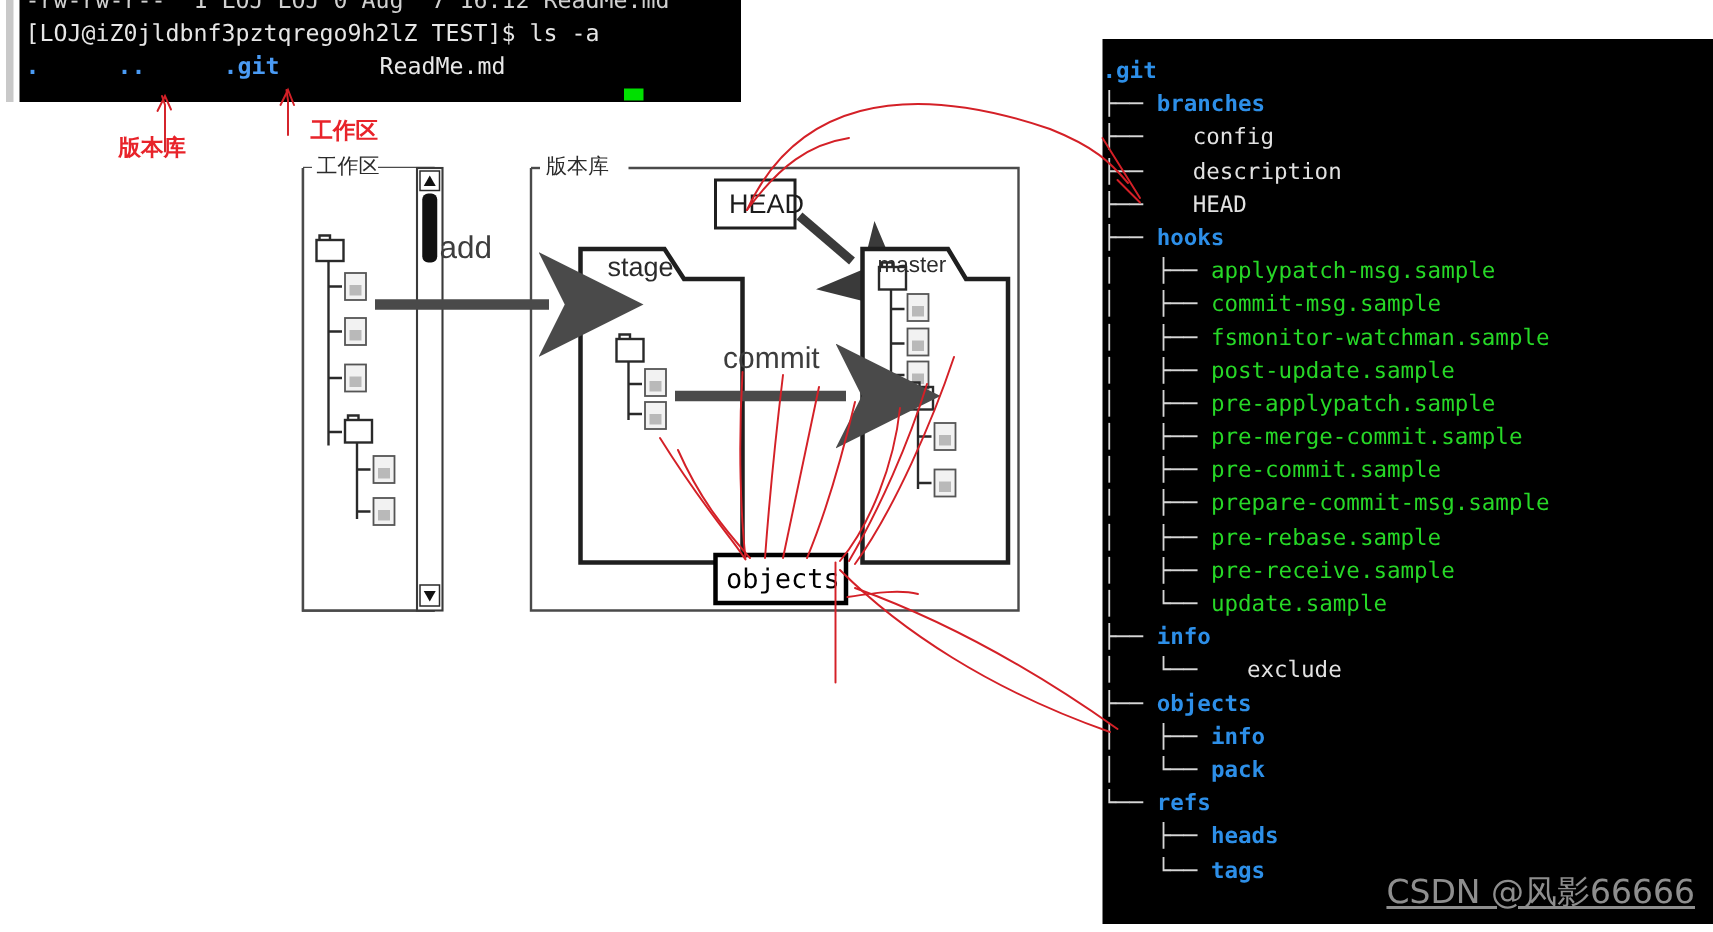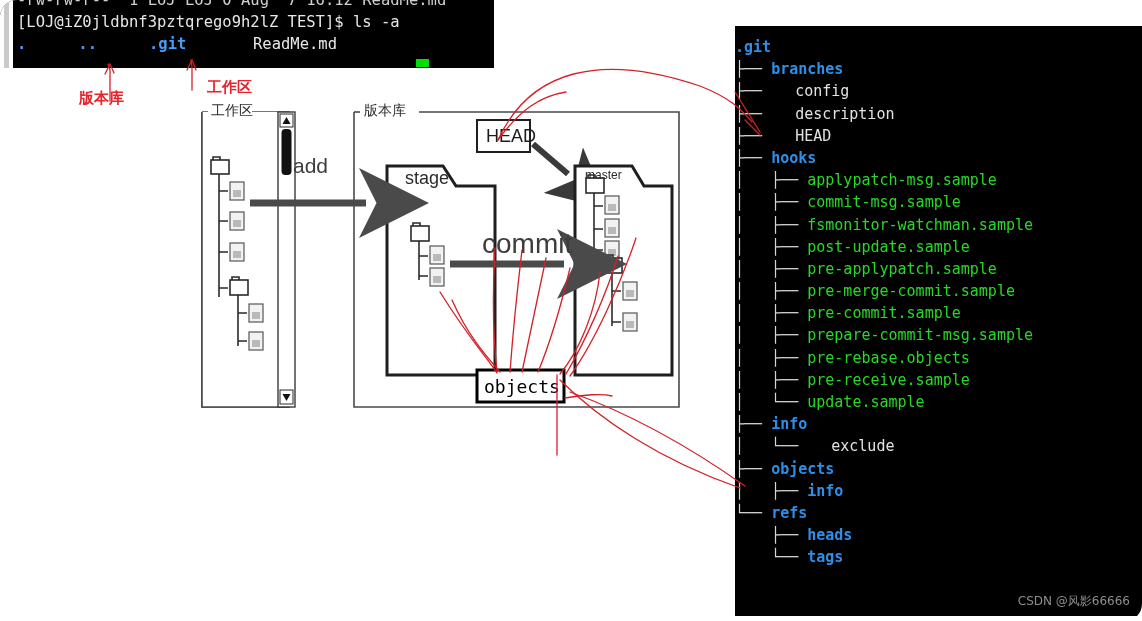--- a/index.html
+++ b/index.html
@@ -7,21 +7,20 @@
     padding: 0;
     background: #ffffff;
     font-family: "Liberation Sans", sans-serif;
   }
   #root {
     position: relative;
     width: 1142px;
     height: 621px;
     background: #ffffff;
     overflow: hidden;
-    border-radius: 17px;
   }
 
   
   #terminal {
     position: absolute;
     left: 0;
     top: 0;
     width: 494px;
     height: 68px;
     background: #000000;
@@ -133,22 +132,23 @@
   .tname { }
   .c-dir  { color: #2d8fe8; font-weight: bold; }
   .c-file { color: #e2e2e2; margin-left: 24px; }
   .c-exec { color: #27d827; font-weight: normal; }
   #watermark {
     position: absolute;
     right: 12px;
     bottom: 6px;
     color: #8e8e8e;
     font-family: "DejaVu Sans", sans-serif;
-    font-size: 12px;
+    font-size: 22px;
     white-space: nowrap;
+    text-decoration: underline;
   }
 
   
   #red-overlay {
     position: absolute;
     left: 0; top: 0;
     width: 1142px; height: 621px;
     pointer-events: none;
   }
 </style>
@@ -276,24 +276,24 @@
 
       <path d="M 260 166 L 374 166" stroke="#4a4a4a" stroke-width="7" fill="none" marker-end="url(#fatArrow)"></path>
 
       <rect x="287" y="272" width="87" height="32" fill="#ffffff" stroke="#000000" stroke-width="3"></rect>
     </svg>
 
     
     <div class="dlabel" style="left:21px; top:4px; font-size:14px; font-family:'DejaVu Sans',sans-serif;">工作区</div>
     <div class="dlabel" style="left:174px; top:4px; font-size:14px; font-family:'DejaVu Sans',sans-serif;">版本库</div>
     <div class="dlabel" style="left:103px; top:56px; font-size:21px; color:#3d3d3d;">add</div>
-    <div class="dlabel" style="left:292px; top:130px; font-size:28px; color:#3d3d3d;">commit</div>
+    <div class="dlabel" style="left:292px; top:130px; font-size:20px; color:#3d3d3d;">commit</div>
     <div class="dlabel" style="left:296px; top:28px; font-size:18px; color:#1c1c1c;">HEAD</div>
     <div class="dlabel" style="left:215px; top:70px; font-size:18px; color:#2b2b2b;">stage</div>
-    <div class="dlabel" style="left:395px; top:70px; font-size:12px; color:#2b2b2b;">master</div>
+    <div class="dlabel" style="left:395px; top:70px; font-size:15px; color:#2b2b2b;">master</div>
     <div class="dlabel" style="left:294px; top:278px; font-size:18px; color:#000; font-family:'DejaVu Sans Mono',monospace;">objects</div>
   </div>
 
   <div id="tree-panel">
     <div id="tree-cut-line">
       
     </div>
     <div id="tree-list">
         <div class="tree-row"><span class="tree-pre"></span><span class="tname c-dir">.git</span></div>
         <div class="tree-row"><span class="tree-pre">├── </span><span class="tname c-dir">branches</span></div>
@@ -302,27 +302,28 @@
         <div class="tree-row"><span class="tree-pre">├── </span><span class="tname c-file">HEAD</span></div>
         <div class="tree-row"><span class="tree-pre">├── </span><span class="tname c-dir">hooks</span></div>
         <div class="tree-row"><span class="tree-pre">│   ├── </span><span class="tname c-exec">applypatch-msg.sample</span></div>
         <div class="tree-row"><span class="tree-pre">│   ├── </span><span class="tname c-exec">commit-msg.sample</span></div>
         <div class="tree-row"><span class="tree-pre">│   ├── </span><span class="tname c-exec">fsmonitor-watchman.sample</span></div>
         <div class="tree-row"><span class="tree-pre">│   ├── </span><span class="tname c-exec">post-update.sample</span></div>
         <div class="tree-row"><span class="tree-pre">│   ├── </span><span class="tname c-exec">pre-applypatch.sample</span></div>
         <div class="tree-row"><span class="tree-pre">│   ├── </span><span class="tname c-exec">pre-merge-commit.sample</span></div>
         <div class="tree-row"><span class="tree-pre">│   ├── </span><span class="tname c-exec">pre-commit.sample</span></div>
         <div class="tree-row"><span class="tree-pre">│   ├── </span><span class="tname c-exec">prepare-commit-msg.sample</span></div>
-        <div class="tree-row"><span class="tree-pre">│   ├── </span><span class="tname c-exec">pre-rebase.objects</span></div>
+        <div class="tree-row"><span class="tree-pre">│   ├── </span><span class="tname c-exec">pre-rebase.sample</span></div>
         <div class="tree-row"><span class="tree-pre">│   ├── </span><span class="tname c-exec">pre-receive.sample</span></div>
         <div class="tree-row"><span class="tree-pre">│   └── </span><span class="tname c-exec">update.sample</span></div>
         <div class="tree-row"><span class="tree-pre">├── </span><span class="tname c-dir">info</span></div>
         <div class="tree-row"><span class="tree-pre">│   └── </span><span class="tname c-file">exclude</span></div>
         <div class="tree-row"><span class="tree-pre">├── </span><span class="tname c-dir">objects</span></div>
         <div class="tree-row"><span class="tree-pre">│   ├── </span><span class="tname c-dir">info</span></div>
+        <div class="tree-row"><span class="tree-pre">│   └── </span><span class="tname c-dir">pack</span></div>
         <div class="tree-row"><span class="tree-pre">└── </span><span class="tname c-dir">refs</span></div>
         <div class="tree-row"><span class="tree-pre">    ├── </span><span class="tname c-dir">heads</span></div>
         <div class="tree-row"><span class="tree-pre">    └── </span><span class="tname c-dir">tags</span></div>
       </div>
     <div id="watermark">CSDN @风影66666</div>
   </div>
 
   <svg id="red-overlay">
     <g stroke="#d42027" stroke-width="1.3" fill="none" stroke-linecap="round">
 

